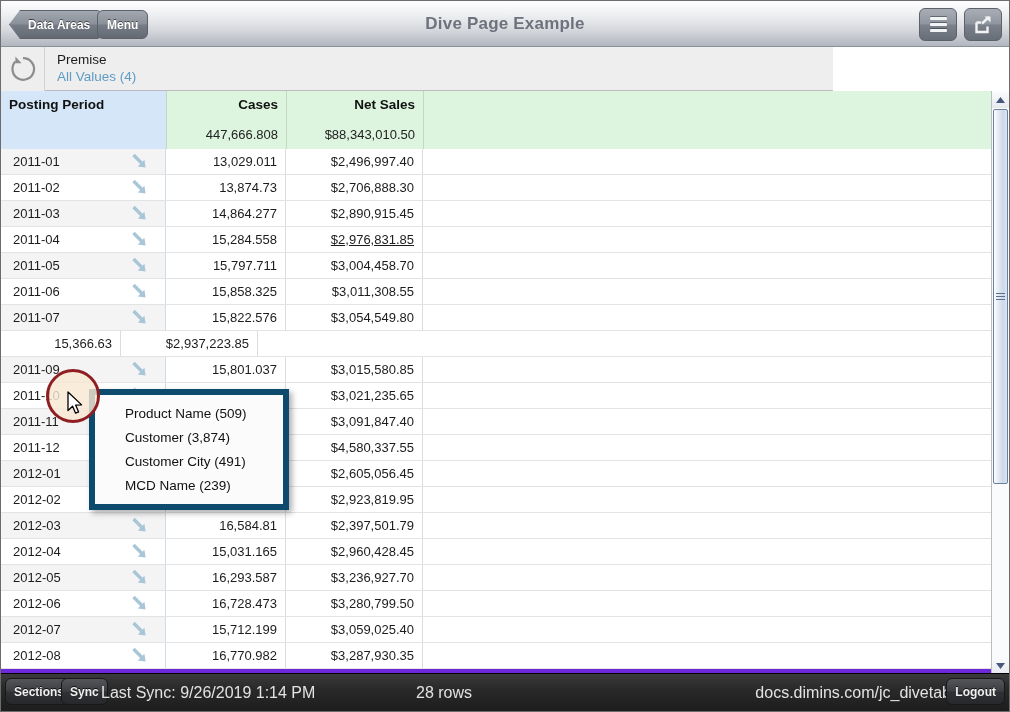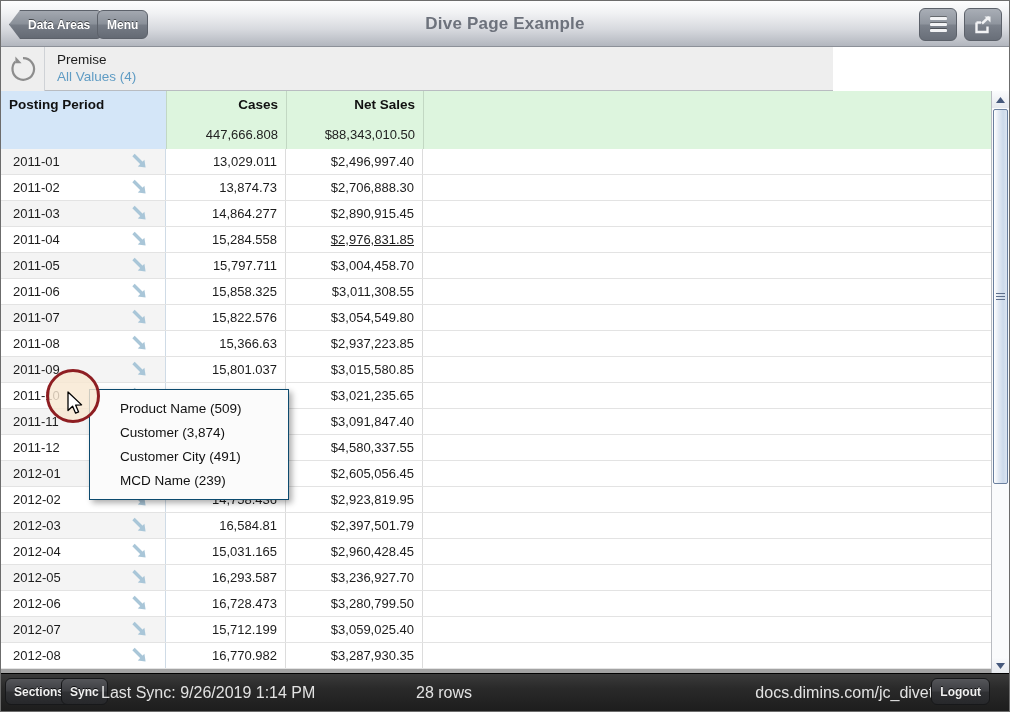--- a/index.html
+++ b/index.html
@@ -81,21 +81,21 @@
     display: flex; align-items: center; justify-content: center;
     background: #eeeeee;
   }
   .premise-texts { padding-left: 12px; line-height: 1.08; }
   .premise-title { font-size: 13.5px; color: #1c1c1c; }
   .premise-sub { font-size: 13.5px; color: #5f9cc4; margin-top: 2px; }
 
   
   .table-area {
     position: absolute; left: 0; top: 90px; width: 1008px; height: 583px;
-    background: #a3a3a3; overflow: hidden;
+    background: #6d28d9; overflow: hidden;
   }
   .thead {
     position: absolute; left: 0; top: 0; width: 990px; height: 58px;
     display: flex; border-bottom: 1px solid #a9b3bd;
   }
   .th {
     height: 58px; position: relative;
     display: flex; flex-direction: column; justify-content: space-between;
     padding: 6px 8px 7px 8px;
   }
@@ -148,21 +148,21 @@
     border: 1px solid #6a7f9e; border-radius: 2px;
     display: flex; align-items: center; justify-content: center;
   }
   .sb-grip { width: 9px; }
   .sb-grip div { height: 1px; background: #5d6f8c; margin: 2px 0; }
 
   
   .ctx-menu {
     position: absolute; left: 88px; top: 388px; width: 200px;
     background: #fbfbfb;
-    border: 1px solid #0c4a6e;
+    border: 6px solid #0c4a6e;
     box-shadow: 3px 3px 6px rgba(0,0,0,.32);
     padding: 6px 0 7px 0;
     z-index: 40;
   }
   .ctx-item {
     height: 24px; display: flex; align-items: center;
     padding-left: 30px; font-size: 13.5px; color: #111;
   }
 
   
@@ -185,21 +185,21 @@
     position: absolute; top: 4px; height: 27px;
     padding: 0 8px;
     display: flex; align-items: center; justify-content: center;
     font-size: 12px; font-weight: bold; color: #f0f0f0;
     text-shadow: 0 -1px 0 rgba(0,0,0,.8);
     background: linear-gradient(to bottom, #55565a 0%, #3d3e42 48%, #303134 52%, #27282b 100%);
     border: 1px solid #17181a; border-radius: 6px;
   }
   #st-sections { left: 4px; }
   #st-sync { left: 60px; }
-  #st-logout { right: 19px; }
+  #st-logout { right: 4px; }
   .st-text {
     position: absolute; top: 0; height: 38px;
     display: flex; align-items: center;
     font-size: 16px; color: #e2e2e2;
   }
   #st-lastsync { left: 100px; }
   #st-rows { left: 415px; }
   #st-url { right: 58px; }
 </style>
 </head>
@@ -341,27 +341,20 @@
             <span class="dive-arrow"><svg width="20" height="18" viewBox="0 0 20 18">
                 <path d="M2.5 2 L12 11.5" stroke="#a9c6d8" stroke-width="3.4" fill="none"></path>
                 <path d="M14.6 14.6 L6.8 13.4 L13.4 6.8 Z" fill="#a9c6d8"></path>
               </svg></span>
           </div>
           <div class="cell-meas" style="width: 120px;">15,822.576</div>
           <div class="cell-meas" style="width: 137px;">$3,054,549.80</div>
           <div class="cell-blank"></div>
         </div>
         <div class="row even">
-          <div class="cell-dim">
-            <span>2011-08</span>
-            <span class="dive-arrow"><svg width="20" height="18" viewBox="0 0 20 18">
-                <path d="M2.5 2 L12 11.5" stroke="#a9c6d8" stroke-width="3.4" fill="none"></path>
-                <path d="M14.6 14.6 L6.8 13.4 L13.4 6.8 Z" fill="#a9c6d8"></path>
-              </svg></span>
-          </div>
           <div class="cell-meas" style="width: 120px;">15,366.63</div>
           <div class="cell-meas" style="width: 137px;">$2,937,223.85</div>
           <div class="cell-blank"></div>
         </div>
         <div class="row odd">
           <div class="cell-dim">
             <span>2011-09</span>
             <span class="dive-arrow"><svg width="20" height="18" viewBox="0 0 20 18">
                 <path d="M2.5 2 L12 11.5" stroke="#a9c6d8" stroke-width="3.4" fill="none"></path>
                 <path d="M14.6 14.6 L6.8 13.4 L13.4 6.8 Z" fill="#a9c6d8"></path>

